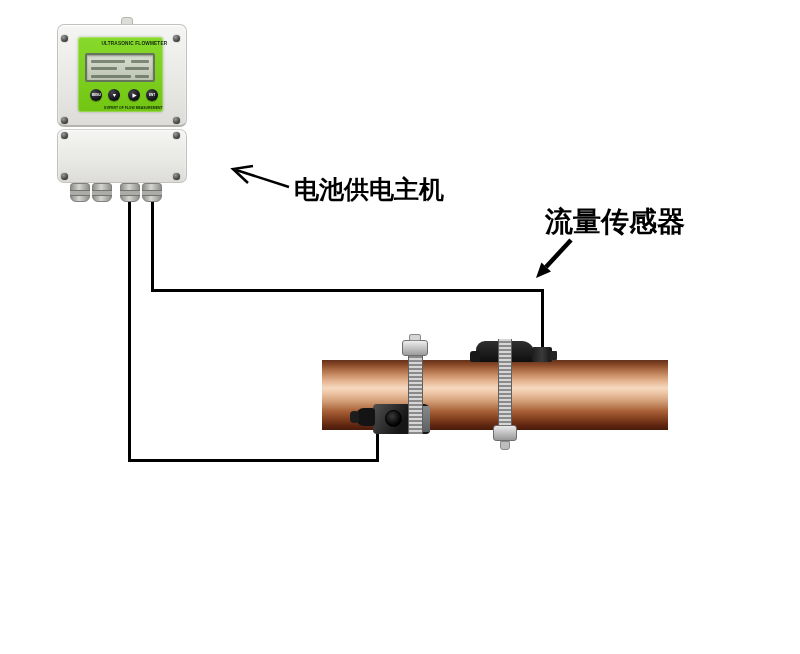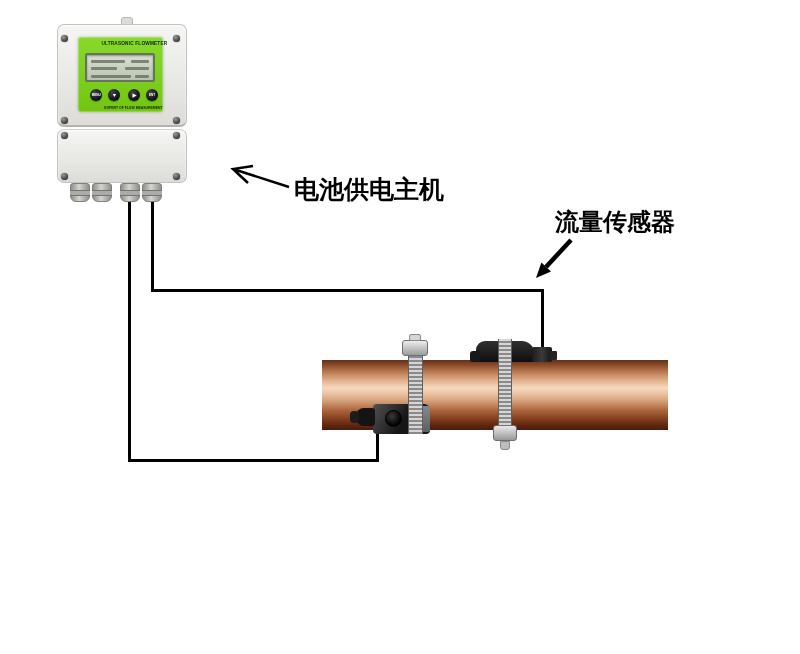--- a/index.html
+++ b/index.html
@@ -89,21 +89,21 @@
   #sensorT-tip{position:absolute;left:550px;top:351px;width:7px;height:9px;background:#242424;border-radius:1px}
   #strapT{left:498px;top:339px;width:14px;height:89px}
   #strapT-buckle{position:absolute;left:493px;top:425px;width:24px;height:16px;border:1px solid #6f6f6f;
                  border-radius:3px;background:linear-gradient(180deg,#e9e9e9,#989898)}
   #strapT-stub{position:absolute;left:500px;top:441px;width:10px;height:9px;background:#bdbdbd;
                border:1px solid #8b8b8b;border-radius:0 0 3px 3px}
 
   
   #label-main-unit{position:absolute;left:294px;top:173px;font-size:25px;font-weight:bold;color:#000;white-space:nowrap}
   #label-sensor{position:absolute;left:545px;top:208px;width:140px;text-align:center;
-                font-size:24px;font-weight:bold;color:#000;line-height:28px}
+                font-size:28px;font-weight:bold;color:#000;line-height:28px}
   #caption{position:absolute;left:0;top:528px;width:800px;text-align:center;text-indent:20px;
            font-size:27px;font-weight:bold;color:#000;letter-spacing:1px;white-space:nowrap}
   #arrows{position:absolute;left:0;top:0;width:800px;height:654px;pointer-events:none}
 </style>
 </head>
 <body>
 
 <div id="canvas">
 
   <div class="cable" id="cab-a-v1"></div>

